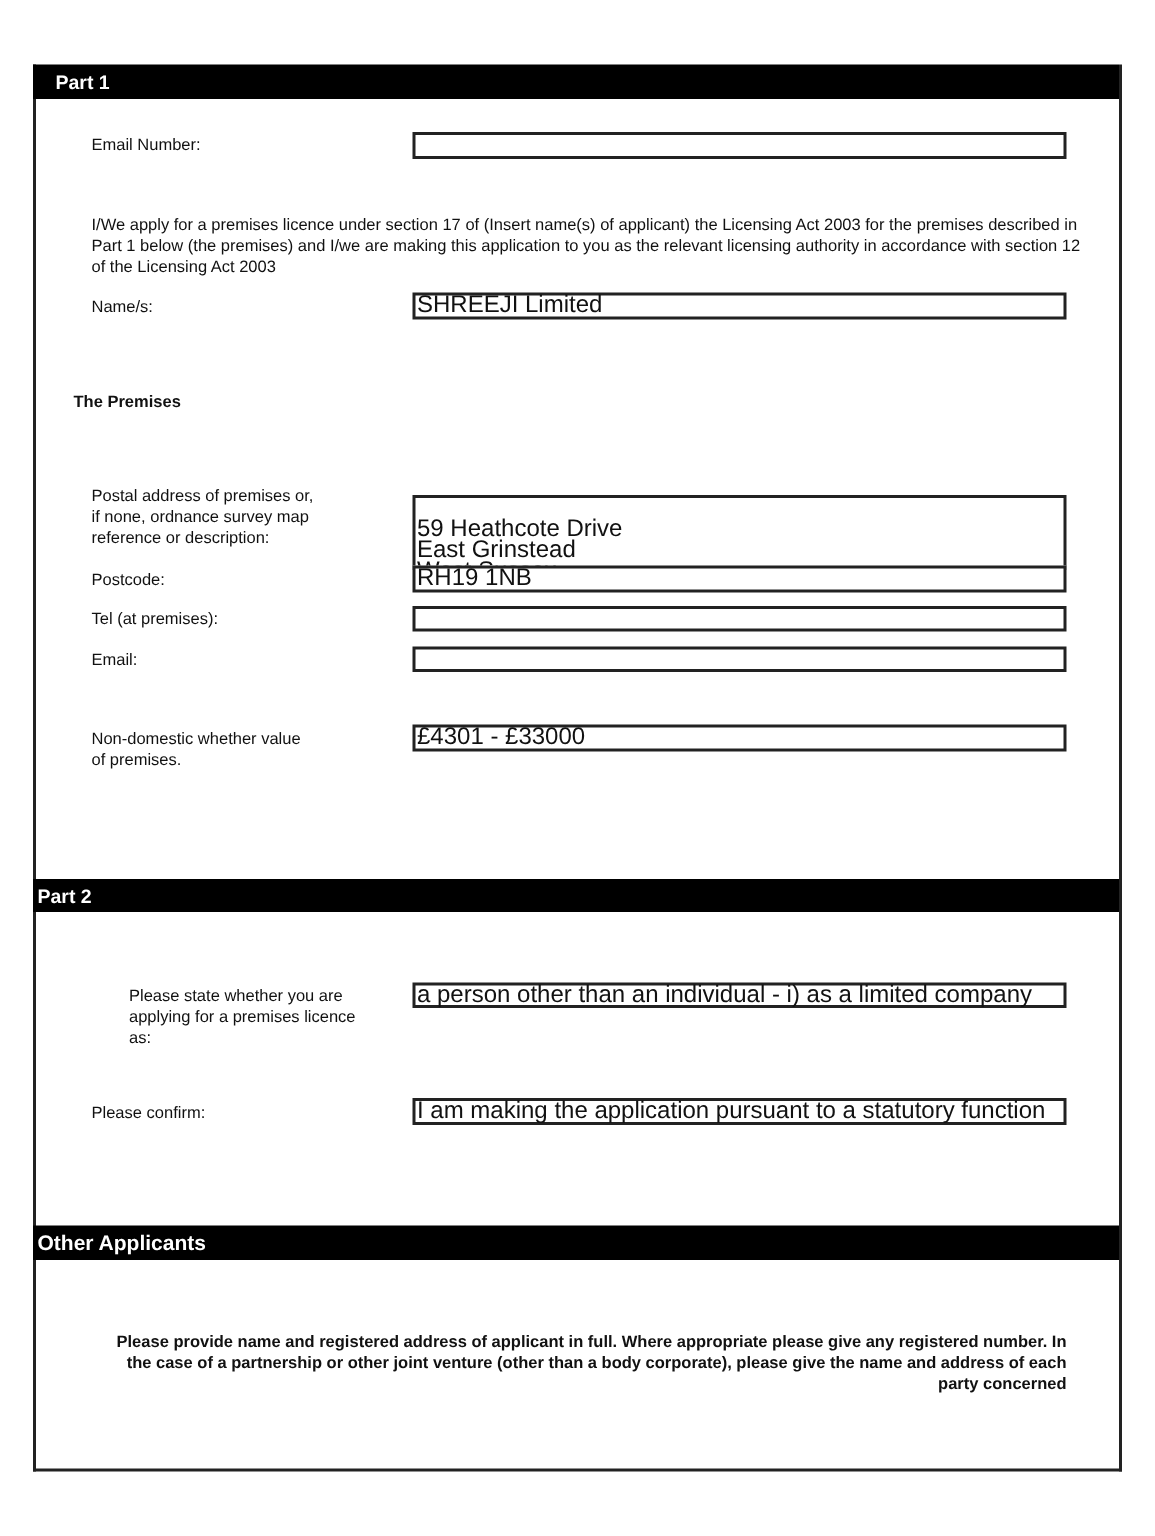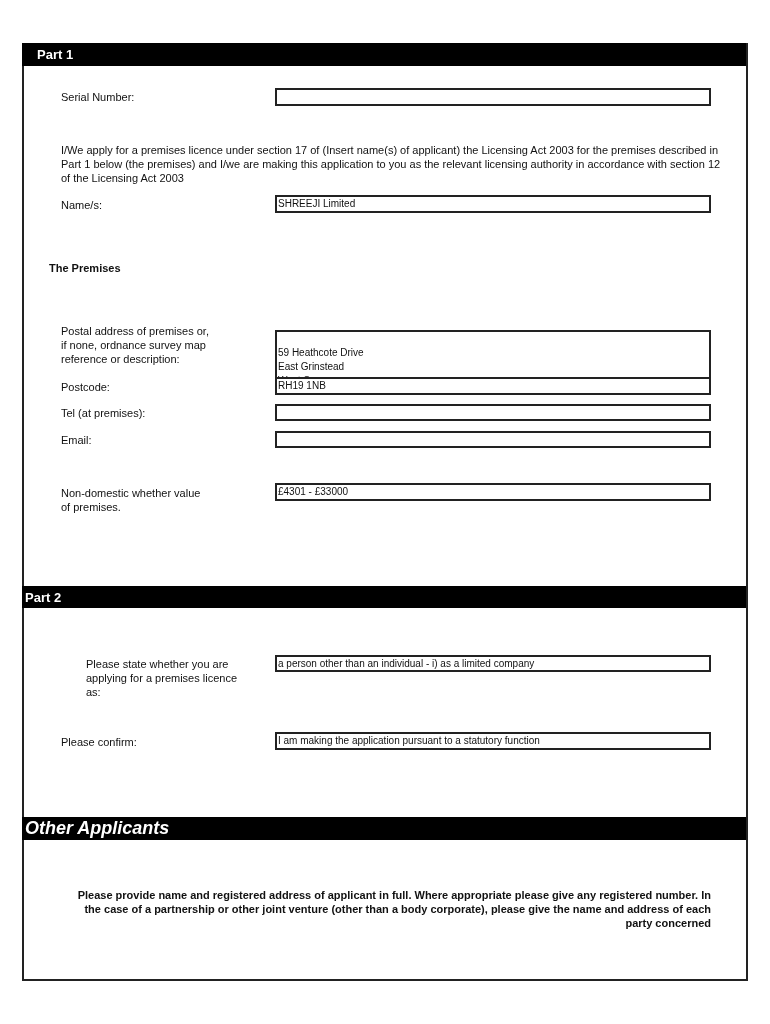--- a/index.html
+++ b/index.html
@@ -3,37 +3,37 @@
   <meta charset="utf-8">
   <style>
     html, body { margin: 0; padding: 0; background: #ffffff; }
     body { width: 770px; height: 1024px; position: relative; overflow: hidden;
            font-family: "Liberation Sans", sans-serif; color: #111; }
     .frame { position: absolute; left: 22px; top: 43px; width: 722px; height: 936px;
              border: 2px solid #222; border-top: none; box-sizing: content-box; }
     .hdr { position: absolute; left: 22px; width: 724px; background: #000; color: #fff;
            font-weight: bold; font-size: 13px; line-height: 23px; padding-left: 3px;
            box-sizing: border-box; }
-    .hdr.big { font-size: 18px; font-style: italic; }
+    .hdr.big { font-size: 14px; }
     .lbl { position: absolute; left: 61px; font-size: 11px; line-height: 14px; color: #111; }
     .field { position: absolute; left: 275px; width: 436px; border: 2px solid #222;
-             box-sizing: border-box; font-size: 10px; line-height: 14px; padding: 0 0 0 1px;
+             box-sizing: border-box; font-size: 16px; line-height: 14px; padding: 0 0 0 1px;
              background: #fff; color: #111; white-space: pre-line; }
     .para { position: absolute; left: 61px; width: 660px; font-size: 11px; line-height: 14px; }
     .para.bold { font-weight: bold; width: 650px; text-align: right; }
     .subhead { position: absolute; left: 25px; font-size: 11px; font-weight: bold; }
   </style>
 </head>
 <body>
 
 <div class="frame"></div>
 
 <div class="hdr" style="top:43px;height:23px;padding-left:15px;">Part 1</div>
 
-<div class="lbl" style="top:90px;">Serial Number:</div>
+<div class="lbl" style="top:90px;">Email Number:</div>
 <div class="field" style="top:88px;height:18px;"></div>
 
 <div class="para" style="top:143px;">I/We apply for a premises licence under section 17 of (Insert name(s) of applicant) the Licensing Act 2003 for the premises described in Part 1 below (the premises) and I/we are making this application to you as the relevant licensing authority in accordance with section 12 of the Licensing Act 2003</div>
 
 <div class="lbl" style="top:198px;">Name/s:</div>
 <div class="field" style="top:195px;height:18px;">SHREEJI Limited</div>
 
 <div class="subhead" style="top:262px;margin-left:24px;">The Premises</div>
 
 <div class="lbl" style="top:324px;white-space:pre-line;">Postal address of premises or,

